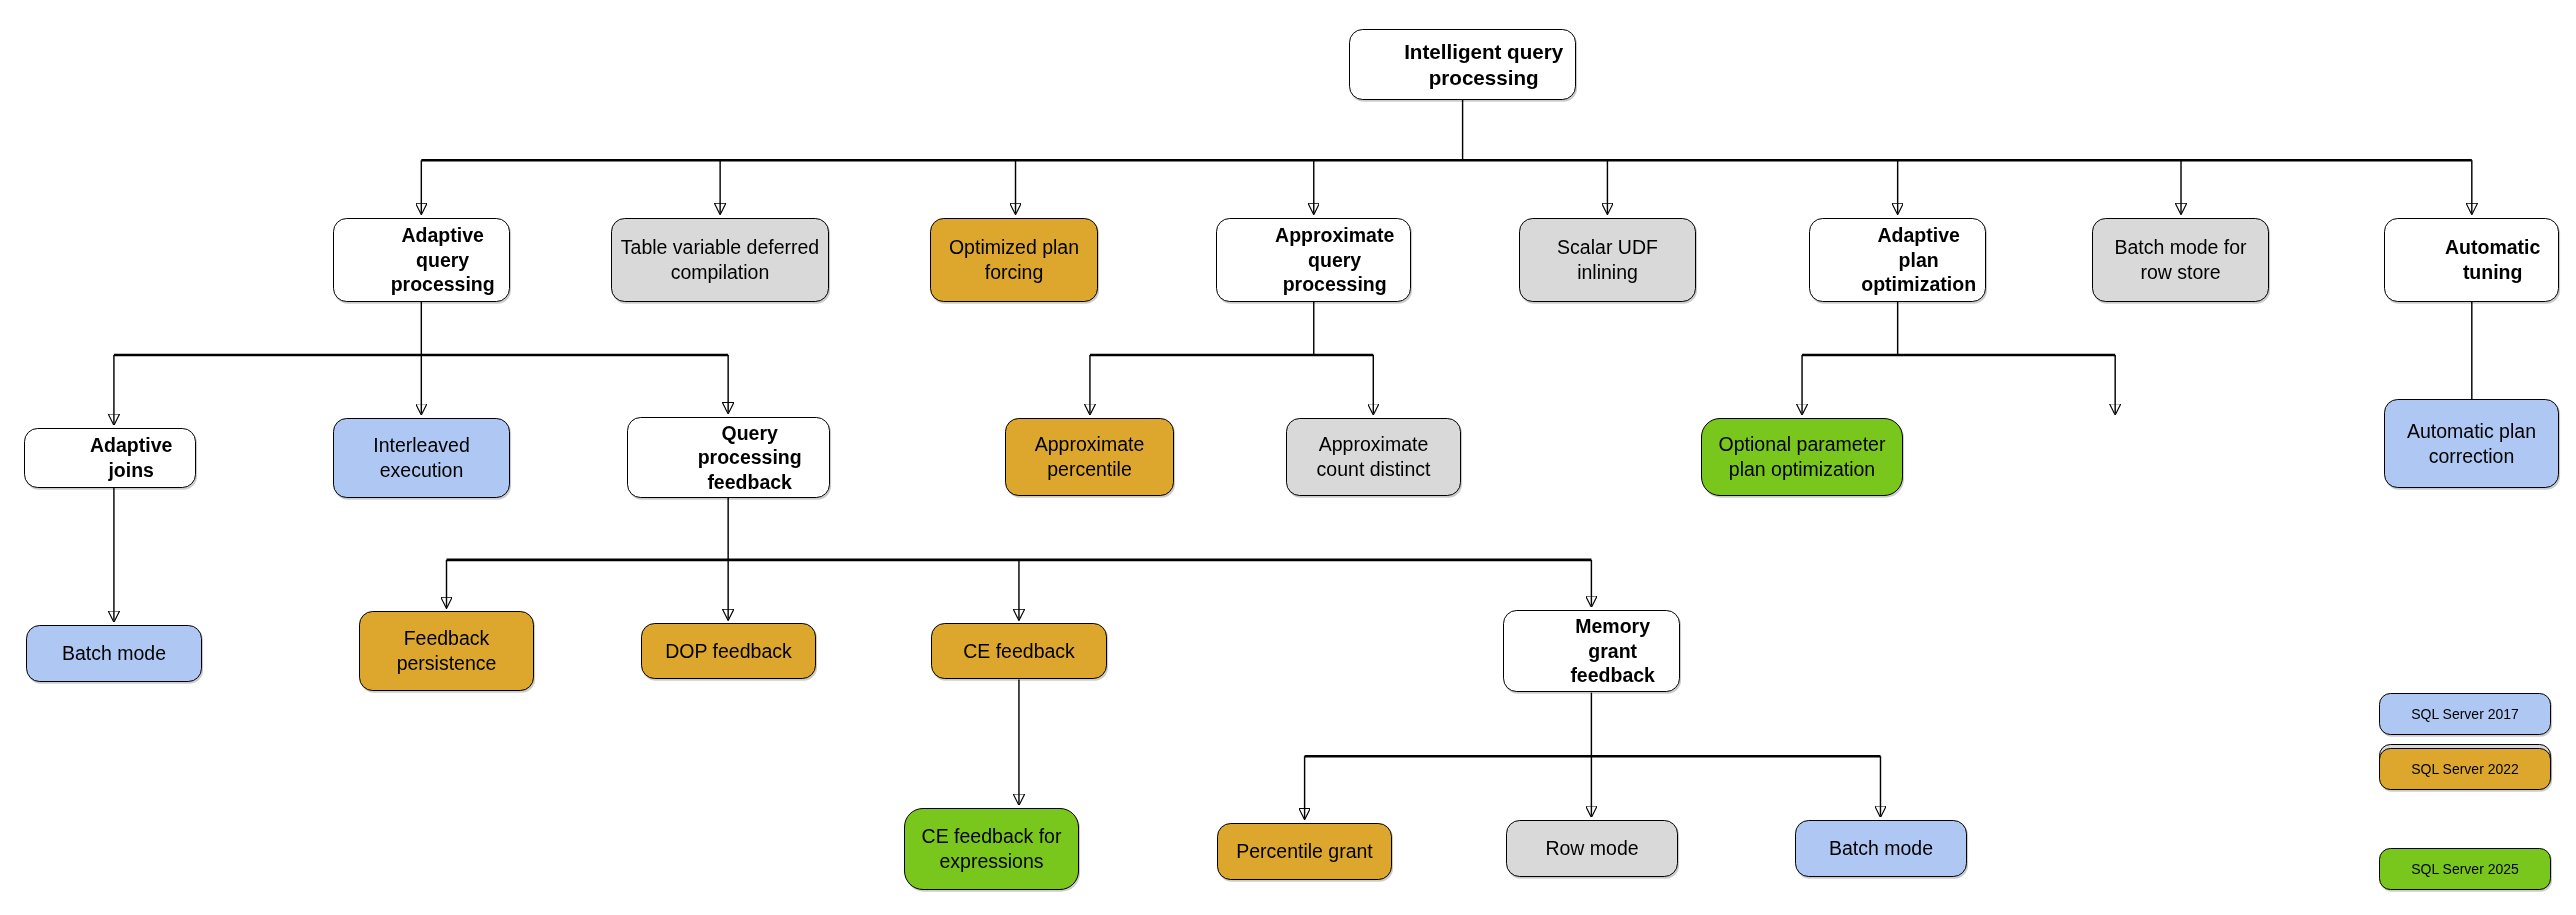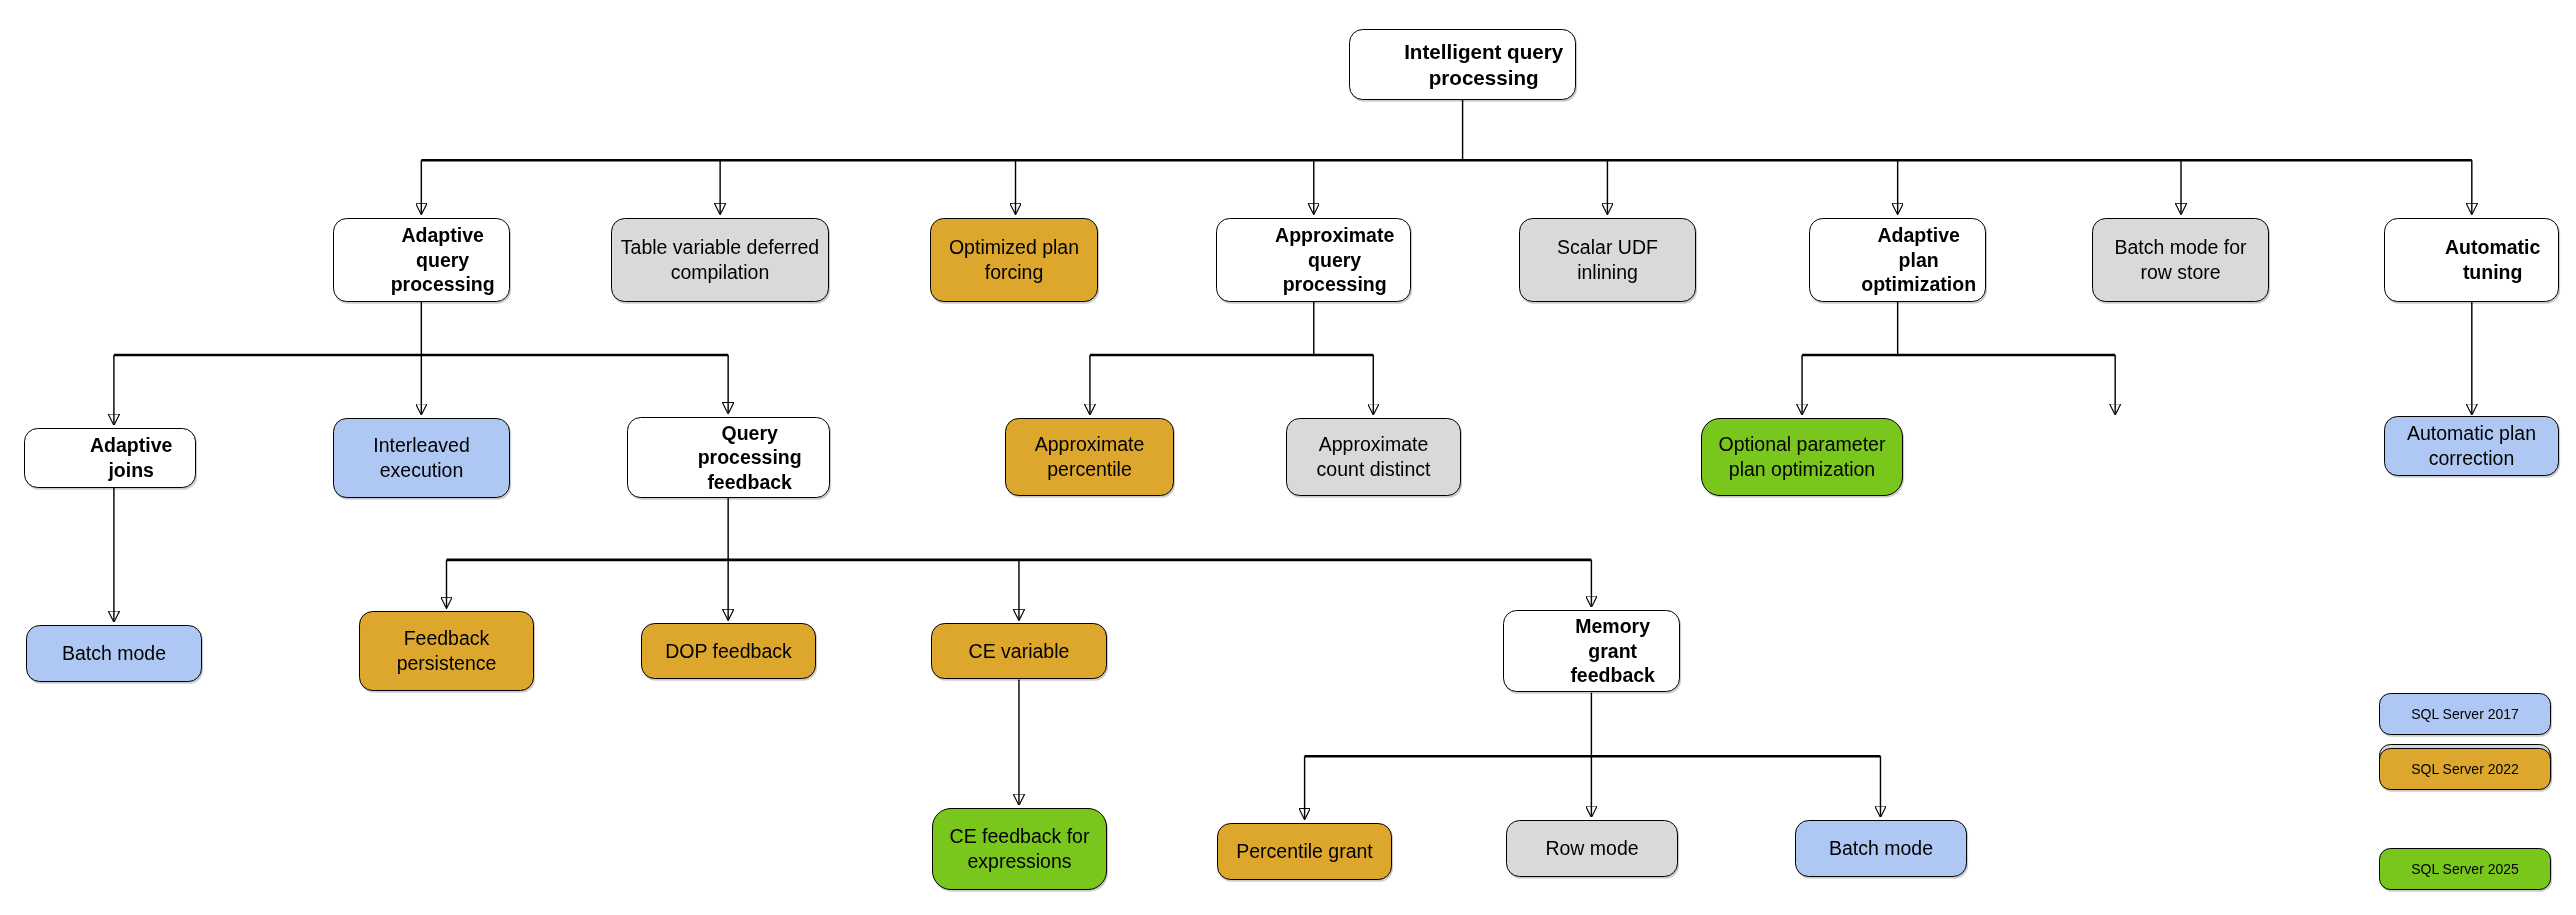--- a/index.html
+++ b/index.html
@@ -133,41 +133,41 @@
     </div>
   <div class="node v2022" style="left:1005px;top:418px;width:169px;height:78px">
     <span>Approximate percentile</span>
     </div>
   <div class="node v2019" style="left:1286px;top:418px;width:175px;height:78px">
     <span>Approximate count distinct</span>
     </div>
   <div class="node v2025" style="left:1701px;top:418px;width:202px;height:78px">
     <span>Optional parameter plan optimization</span>
     </div>
-  <div class="node v2017" style="left:2384px;top:416px;width:175px;height:60px">
+  <div class="node v2017" style="left:2384px;top:399px;width:175px;height:89px">
     <span>Automatic plan correction</span>
     </div>
 
   <div class="node v2017" style="left:26px;top:625px;width:176px;height:57px">
     <span>Batch mode</span>
     </div>
   <div class="node v2022" style="left:359px;top:611px;width:175px;height:80px">
     <span>Feedback persistence</span>
     </div>
   <div class="node v2022" style="left:641px;top:623px;width:175px;height:56px">
     <span>DOP feedback</span>
     </div>
   <div class="node v2022" style="left:931px;top:623px;width:176px;height:56px">
-    <span>CE variable</span>
+    <span>CE feedback</span>
     </div>
   <div class="node base" style="left:1503px;top:610px;width:177px;height:82px">
     <span>Memory grant feedback</span>
     </div>
 
-  <div class="node v2025" style="left:932px;top:808px;width:175px;height:82px">
+  <div class="node v2025" style="left:904px;top:808px;width:175px;height:82px">
     <span>CE feedback for expressions</span>
     </div>
   <div class="node v2022" style="left:1217px;top:823px;width:175px;height:57px">
     <span>Percentile grant</span>
     </div>
   <div class="node v2019" style="left:1506px;top:820px;width:172px;height:57px">
     <span>Row mode</span>
     </div>
   <div class="node v2017" style="left:1795px;top:820px;width:172px;height:57px">
     <span>Batch mode</span>

